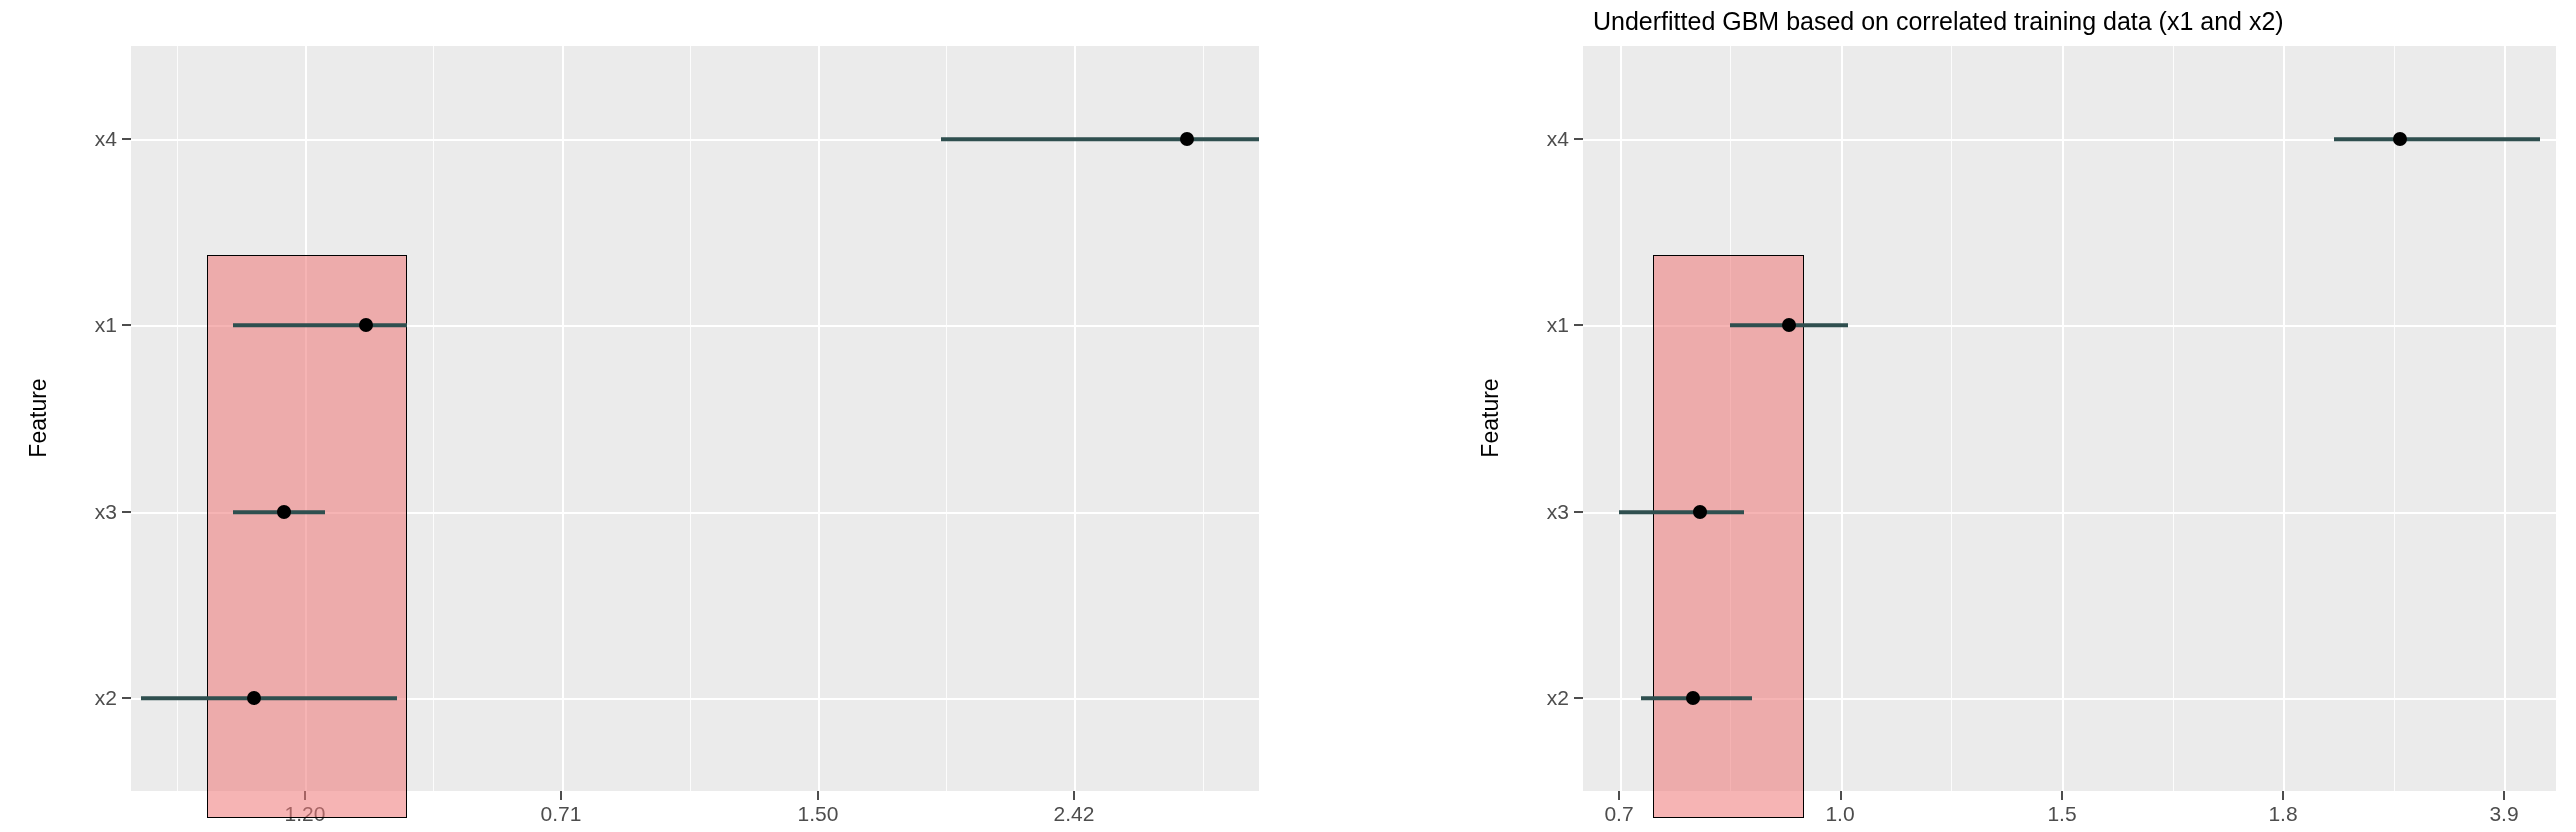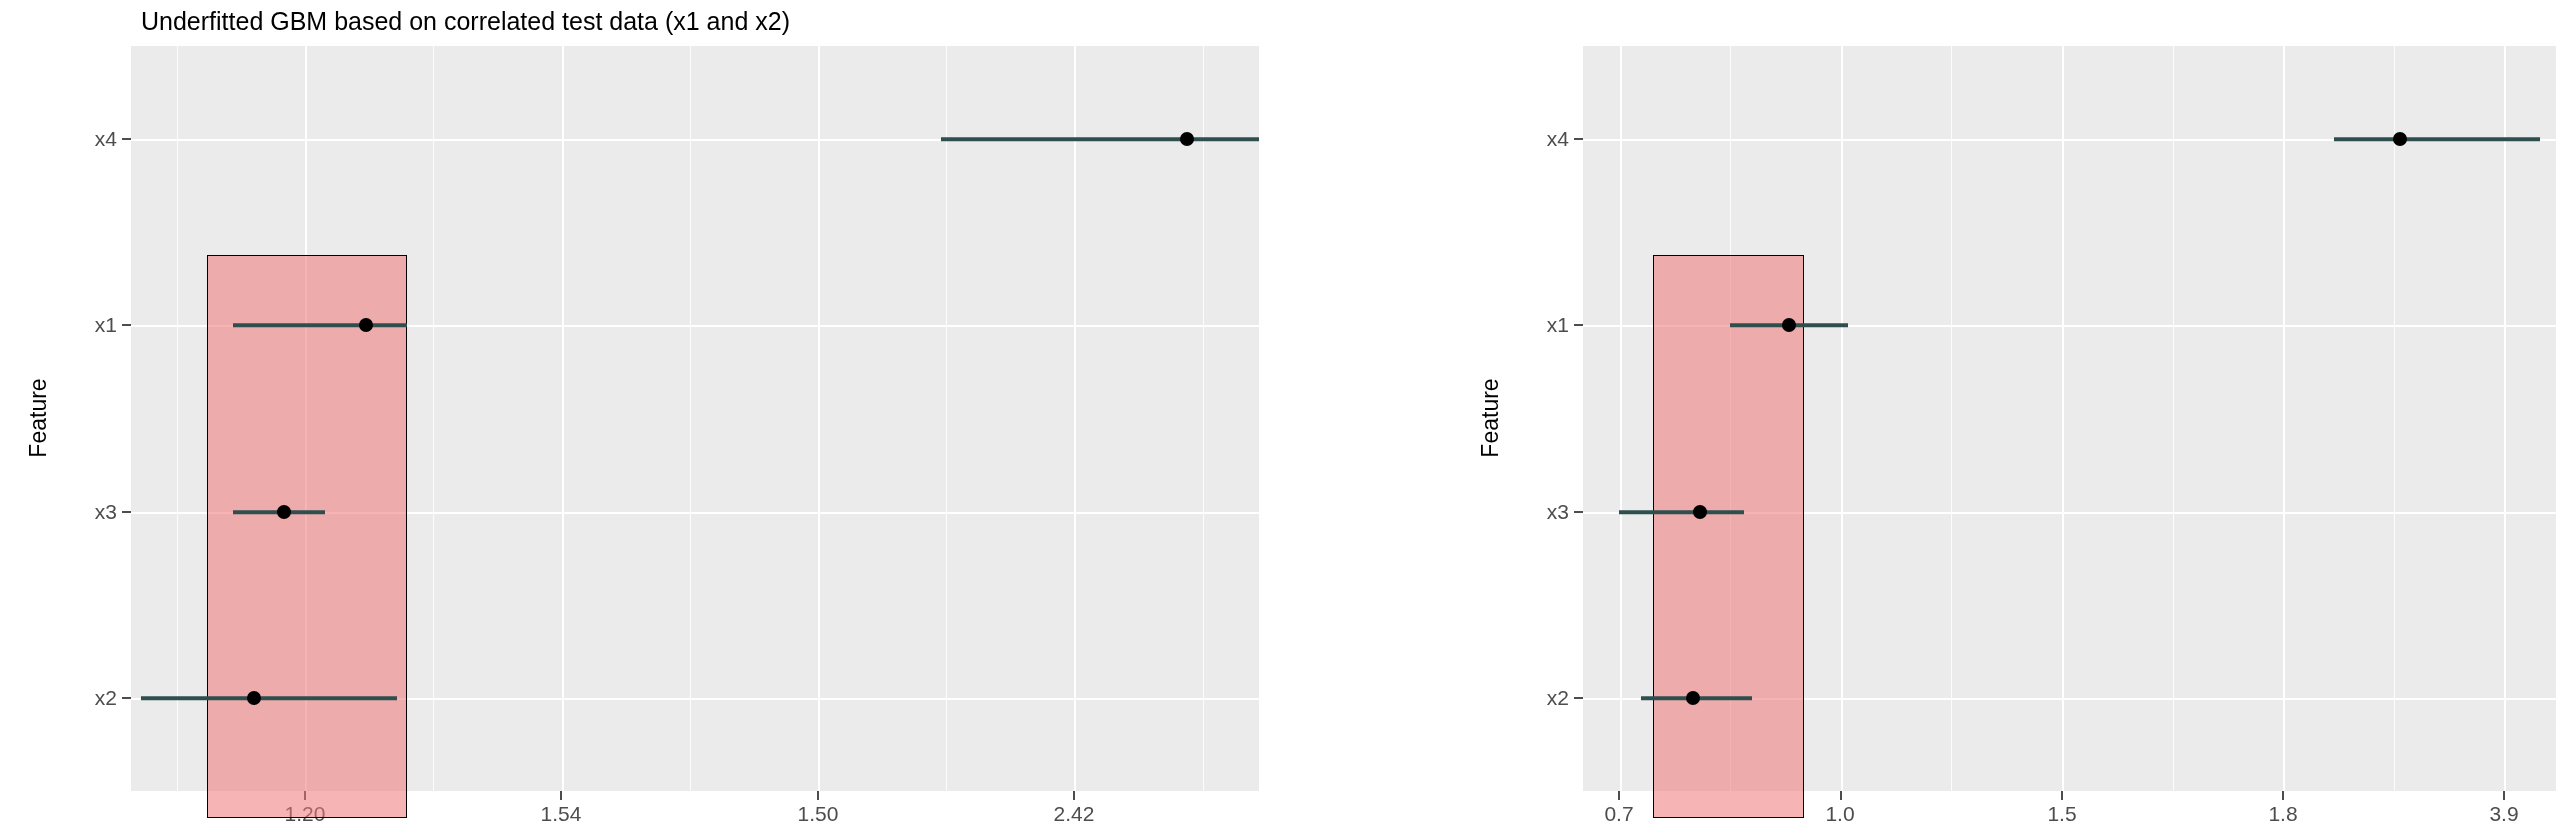--- a/index.html
+++ b/index.html
@@ -94,42 +94,41 @@
     border-radius: 50%;
     transform: translate(-50%, -50%);
   }
 </style>
 </head>
 <body>
 
 <div class="page">
 
   <div class="chart-slot" id="chart0" style="left: 0px; width: 1280px; position: absolute; top: 0px;">
-    <div class="chart-title" style="left: 141px; top: 7px;">Underfitted GBM based on correlated test data (x1 and x2)</div>
     <div class="panel" style="left: 131px; top: 46px; width: 1128px; height: 745px;">
         <div class="vgrid-minor" style="left: 46px;"></div>
         <div class="vgrid-minor" style="left: 302px;"></div>
         <div class="vgrid-minor" style="left: 559px;"></div>
         <div class="vgrid-minor" style="left: 815px;"></div>
         <div class="vgrid-minor" style="left: 1072px;"></div>
         <div class="vgrid-major" style="left: 174px;"></div>
         <div class="vgrid-major" style="left: 431px;"></div>
         <div class="vgrid-major" style="left: 687px;"></div>
         <div class="vgrid-major" style="left: 943px;"></div>
         <div class="hgrid-major" style="top: 93px;"></div>
         <div class="hgrid-major" style="top: 279px;"></div>
         <div class="hgrid-major" style="top: 466px;"></div>
         <div class="hgrid-major" style="top: 652px;"></div>
       </div>
     <div class="axis-title x-axis-title" style="left: 536px; top: 830px;">Feature Importance (loss: mse)</div>
     <div class="axis-title y-axis-title" style="left: 38px; top: 418px;">Feature</div>
   <div class="tick-x" style="left: 304px; top: 791px;"></div>
       <div class="xtlabel" style="left: 305px; top: 802px;">1.20</div>
       <div class="tick-x" style="left: 560px; top: 791px;"></div>
-      <div class="xtlabel" style="left: 561px; top: 802px;">1.54</div>
+      <div class="xtlabel" style="left: 561px; top: 802px;">0.71</div>
       <div class="tick-x" style="left: 817px; top: 791px;"></div>
       <div class="xtlabel" style="left: 818px; top: 802px;">1.50</div>
       <div class="tick-x" style="left: 1073px; top: 791px;"></div>
       <div class="xtlabel" style="left: 1074px; top: 802px;">2.42</div>
       <div class="tick-y" style="left: 122px; top: 138px;"></div>
       <div class="ytlabel" style="left: 82px; top: 139px; width: 35px;">x4</div>
       <div class="tick-y" style="left: 122px; top: 324px;"></div>
       <div class="ytlabel" style="left: 82px; top: 325px; width: 35px;">x1</div>
       <div class="tick-y" style="left: 122px; top: 511px;"></div>
       <div class="ytlabel" style="left: 82px; top: 512px; width: 35px;">x3</div>
@@ -140,20 +139,21 @@
       <div class="point" style="left: 1187px; top: 139px;"></div>
       <div class="whisker" style="left: 233px; top: 325px; width: 174px;"></div>
       <div class="point" style="left: 366px; top: 325px;"></div>
       <div class="whisker" style="left: 233px; top: 512px; width: 92px;"></div>
       <div class="point" style="left: 284px; top: 512px;"></div>
       <div class="whisker" style="left: 141px; top: 698px; width: 256px;"></div>
       <div class="point" style="left: 254px; top: 698px;"></div>
     </div>
 
   <div class="chart-slot" id="chart1" style="left: 1452px; width: 1124px; position: absolute; top: 0px;">
+    <div class="chart-title" style="left: 141px; top: 7px;">Underfitted GBM based on correlated training data (x1 and x2)</div>
     <div class="panel" style="left: 131px; top: 46px; width: 973px; height: 745px;">
         <div class="vgrid-minor" style="left: 147px;"></div>
         <div class="vgrid-minor" style="left: 368px;"></div>
         <div class="vgrid-minor" style="left: 590px;"></div>
         <div class="vgrid-minor" style="left: 811px;"></div>
         <div class="vgrid-major" style="left: 37px;"></div>
         <div class="vgrid-major" style="left: 258px;"></div>
         <div class="vgrid-major" style="left: 479px;"></div>
         <div class="vgrid-major" style="left: 700px;"></div>
         <div class="vgrid-major" style="left: 921px;"></div>

